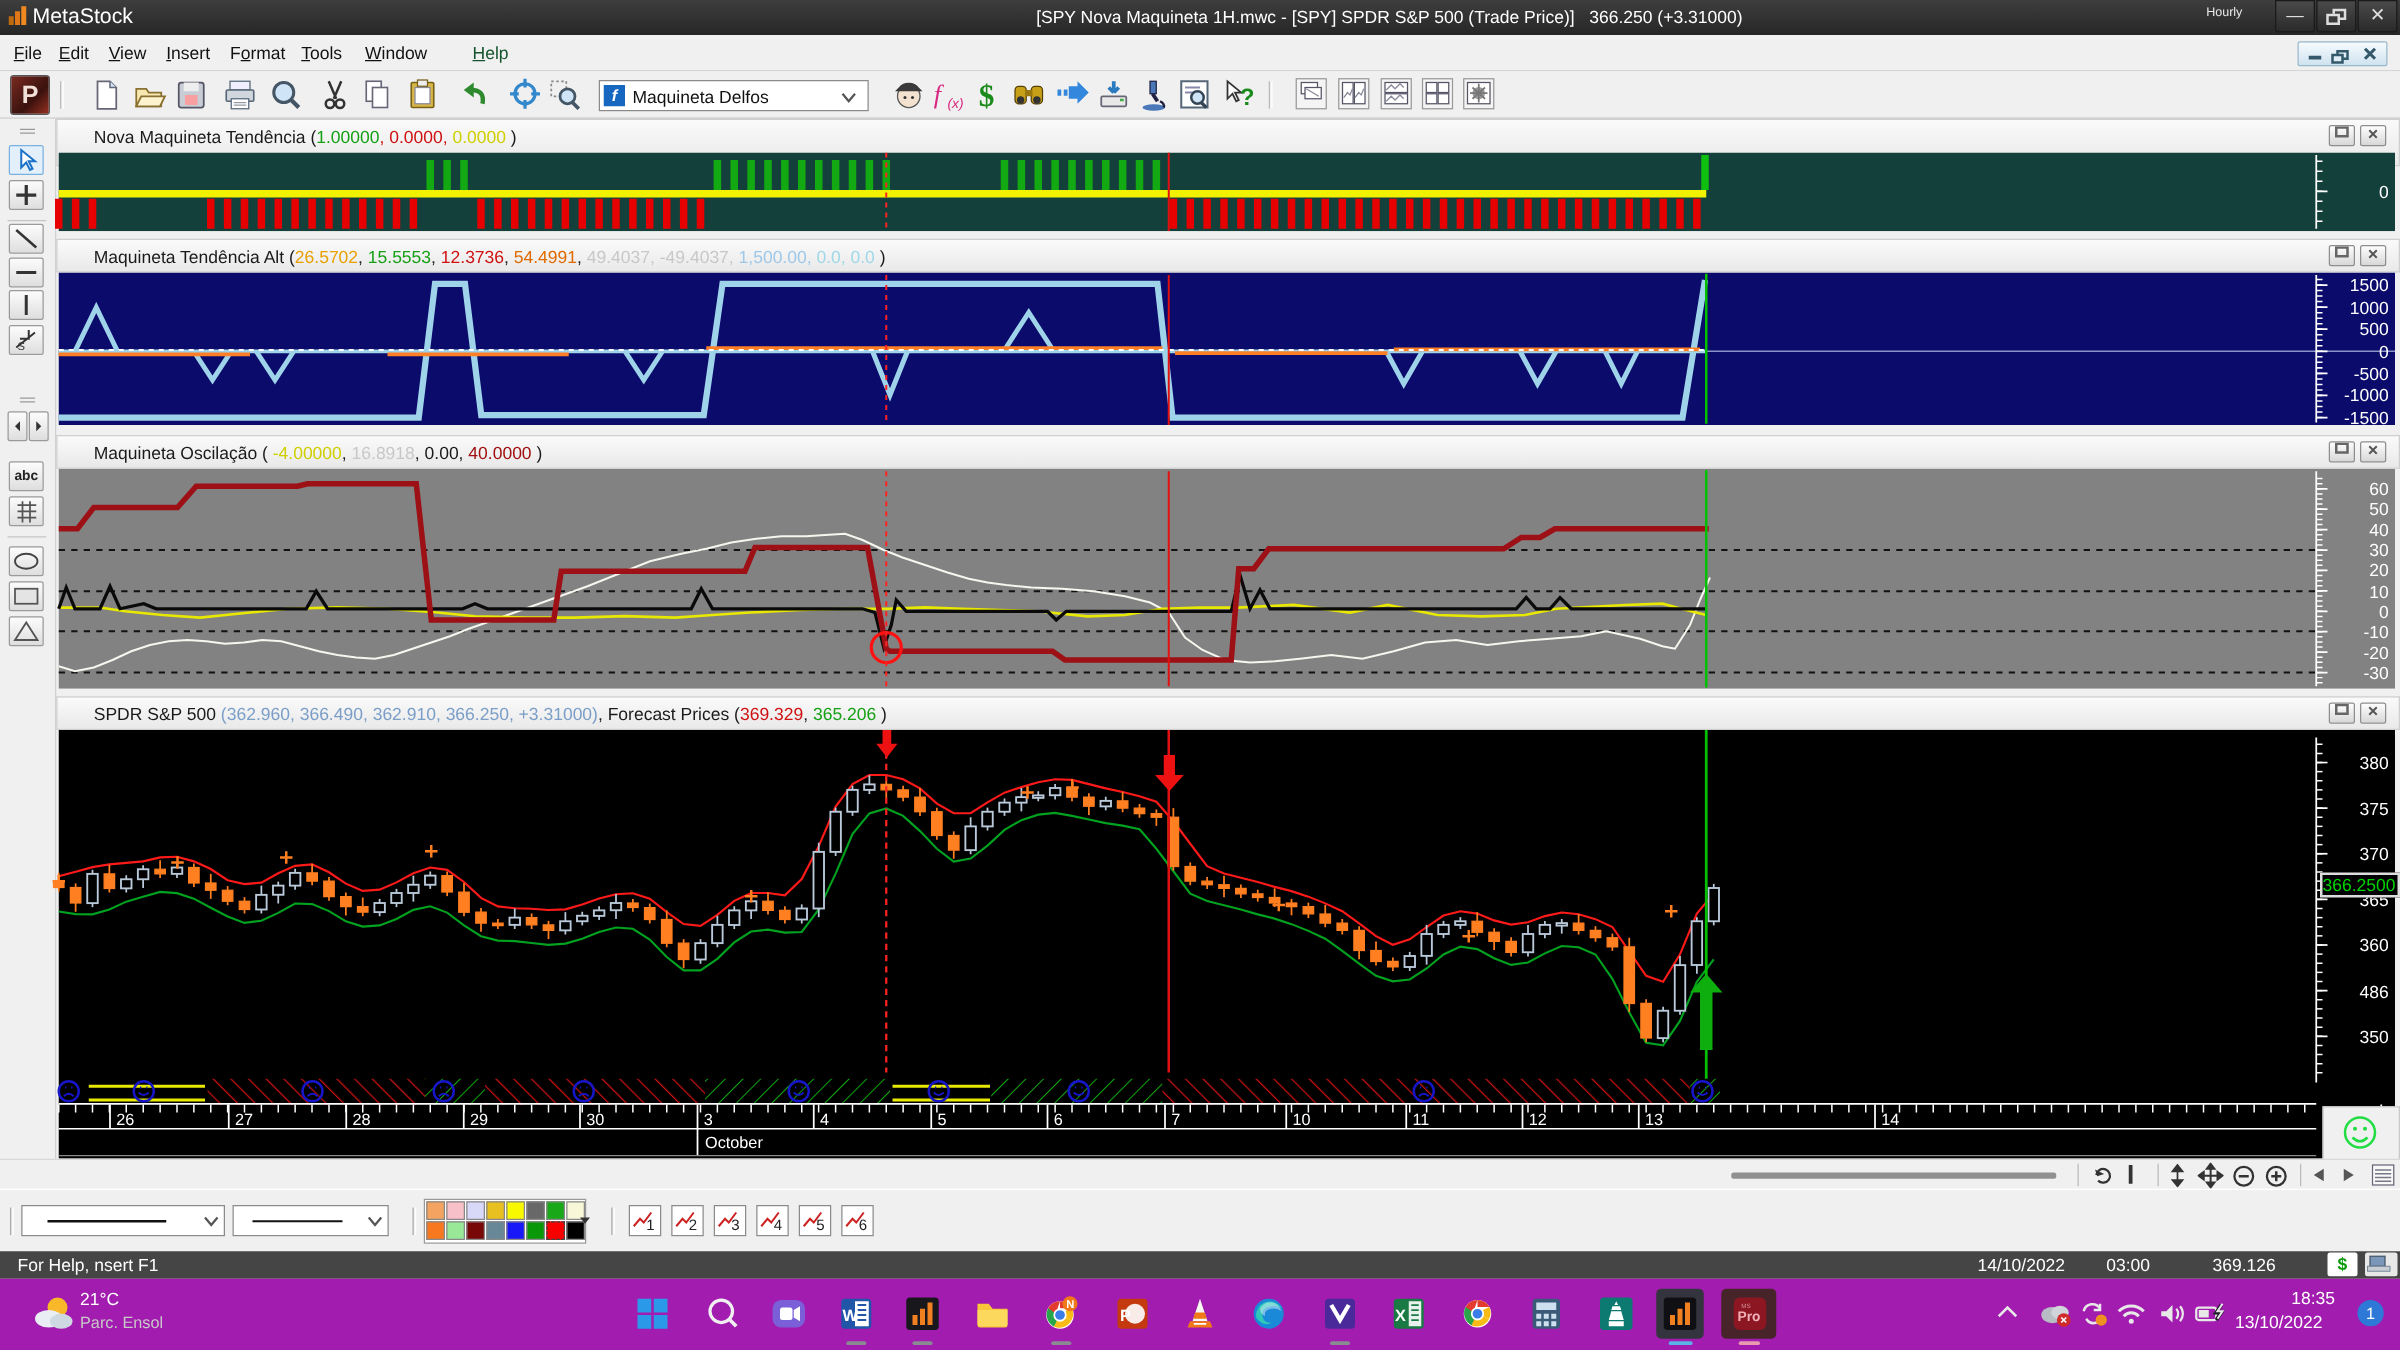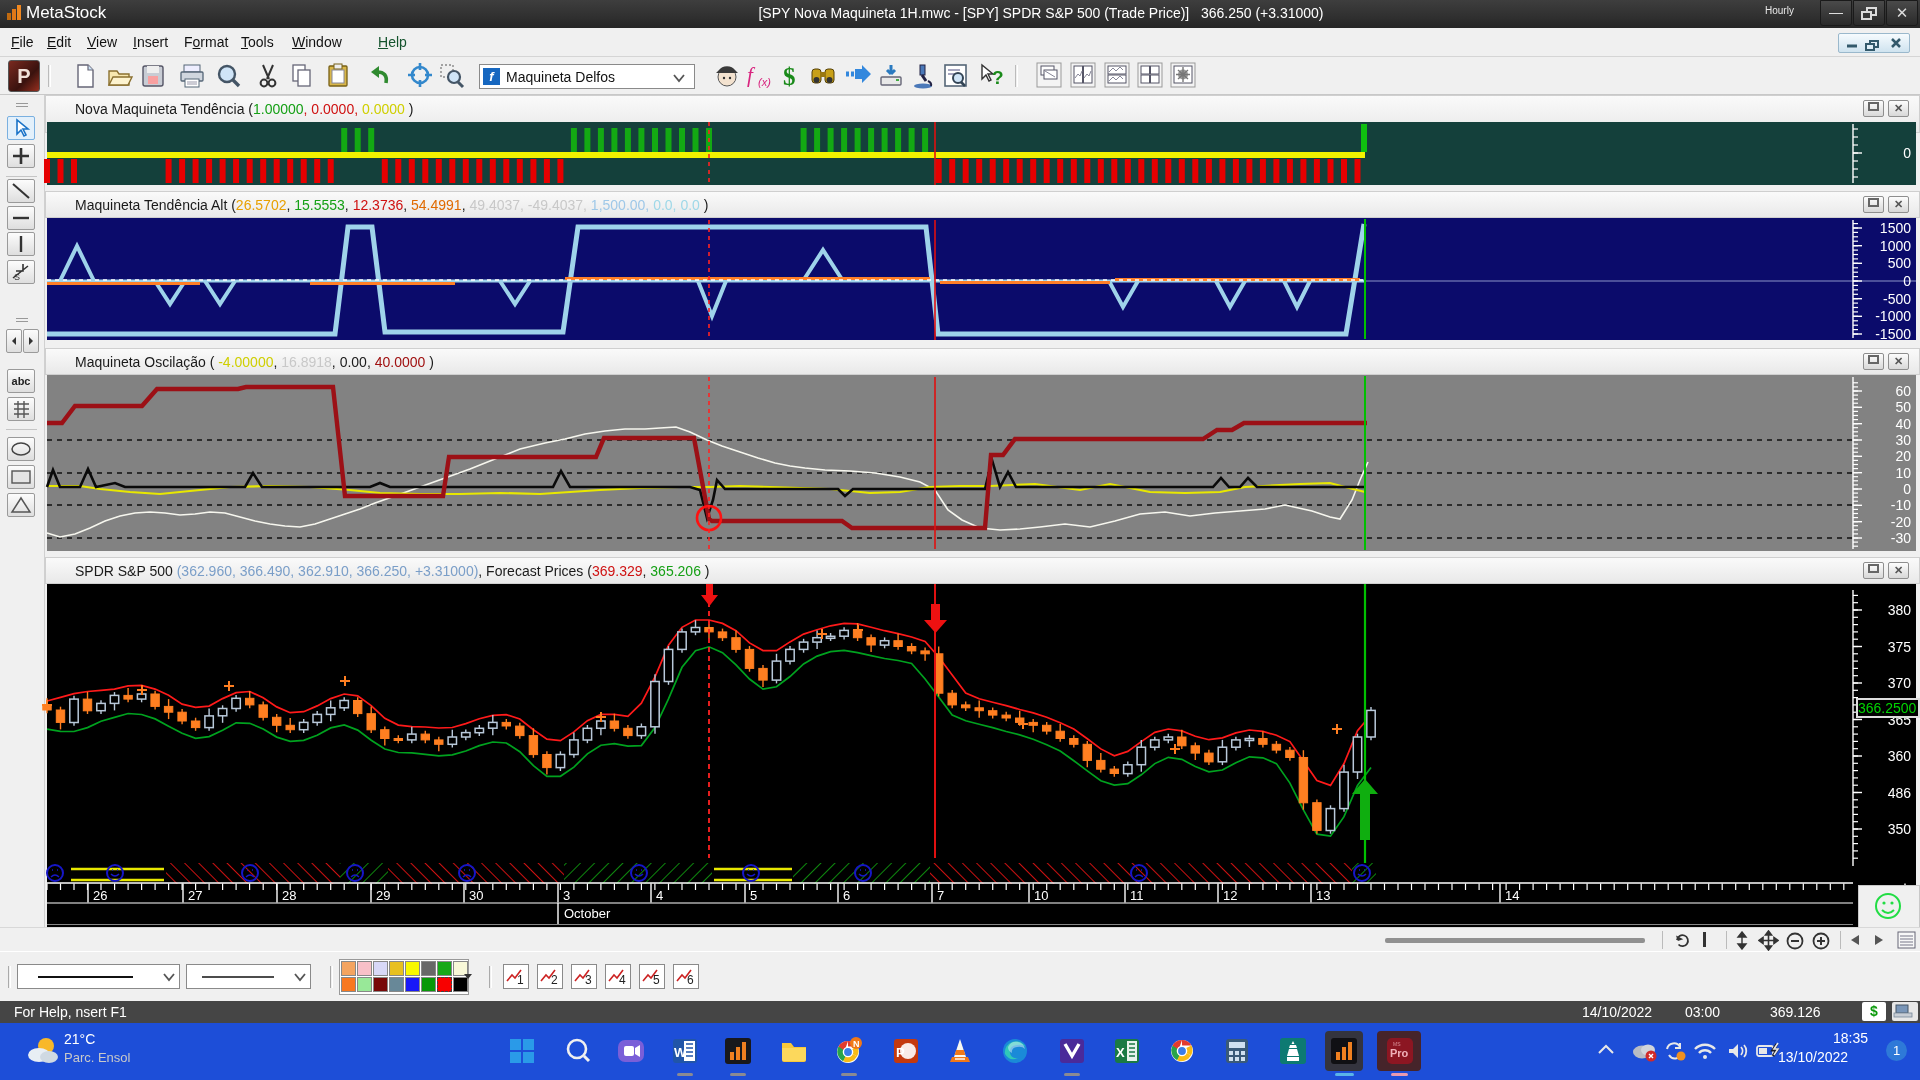--- a/index.html
+++ b/index.html
@@ -10,21 +10,21 @@
 .palbtn{position:absolute;left:7px;width:28px;height:24px;background:linear-gradient(#fcfcfc,#dedede);border:1px solid #9a9a9a;border-radius:2px;color:#222;text-align:center}
 </style></head><body>
 
 <div class="abs" style="left:0;top:0;width:1920px;height:28px;background:linear-gradient(#3e3e3e,#262626)">
  <div class="abs" style="left:6px;top:4px;width:18px;height:18px">
    <div class="abs" style="left:1px;bottom:2px;width:4px;height:7px;background:#c06a10"></div>
    <div class="abs" style="left:6px;bottom:2px;width:4px;height:11px;background:#e07818"></div>
    <div class="abs" style="left:11px;bottom:2px;width:4px;height:15px;background:#f08820"></div>
  </div>
  <div class="abs" style="left:26px;top:3px;color:#fff;font-size:17px">MetaStock</div>
- <div class="abs" style="left:641px;top:5px;width:800px;text-align:center;color:#fff;font-size:14px">[SPY Nova Maquineta 1H.mwc - [SPY] SPDR S&amp;P 500 (Trade Price)]&nbsp;&nbsp;&nbsp;366.250 (+3.31000)</div>
+ <div class="abs" style="left:594px;top:5px;width:800px;text-align:right;color:#fff;font-size:14px">[SPY Nova Maquineta 1H.mwc - [SPY] SPDR S&amp;P 500 (Trade Price)]&nbsp;&nbsp;&nbsp;366.250 (+3.31000)</div>
  <div class="abs" style="left:1765px;top:5px;color:#e8e8e8;font-size:10px">Hourly</div>
  <div class="abs" style="left:1820px;top:0;width:32px;height:26px;background:linear-gradient(#4a4a4a,#2a2a2a);border:1px solid #1a1a1a;border-radius:0 0 3px 3px;color:#ddd;text-align:center;font-size:14px;line-height:22px">—</div>
  <div class="abs" style="left:1853px;top:0;width:32px;height:26px;background:linear-gradient(#4a4a4a,#2a2a2a);border:1px solid #1a1a1a;border-radius:0 0 3px 3px">
    <div class="abs" style="left:12px;top:6px;width:11px;height:9px;border:2px solid #ddd"></div>
    <div class="abs" style="left:7px;top:10px;width:11px;height:9px;border:2px solid #ddd;background:#3a3a3a"></div>
  </div>
  <div class="abs" style="left:1886px;top:0;width:32px;height:26px;background:linear-gradient(#4a4a4a,#2a2a2a);border:1px solid #1a1a1a;border-radius:0 0 3px 3px;color:#ddd;text-align:center;font-size:15px;line-height:24px">✕</div>
 </div>
 
 <div class="abs" style="left:0;top:28px;width:1920px;height:29px;background:#f0f0f0;border-bottom:1px solid #d5d5d5">
@@ -1144,21 +1144,21 @@
  <div class="abs" style="left:1770px;top:3px">369.126</div>
  <div class="abs" style="left:1862px;top:1px;width:24px;height:19px;background:#fff;border-radius:2px;color:#0a9a0a;font-weight:bold;text-align:center;font-size:14px;line-height:19px">$</div>
  <div class="abs" style="left:1892px;top:1px;width:26px;height:19px;background:#e8e8e8;border-radius:2px">
    <svg width="24" height="18">
         <rect x="4" y="3" width="12" height="8" fill="#7a96b8" stroke="#456" stroke-width="1"></rect>
         <rect x="2" y="11" width="18" height="4" fill="#c8cdd4" stroke="#789" stroke-width="0.8"></rect>
       </svg>
  </div>
 </div>
 
-<div class="abs" style="left:0;top:1023px;width:1920px;height:57px;background:#1d4ed8">
+<div class="abs" style="left:0;top:1023px;width:1920px;height:57px;background:#a21caf">
  <svg class="abs" style="left:24px;top:10px" width="36" height="36">
    <circle cx="22" cy="13" r="8" fill="#f8b82a"></circle>
    <ellipse cx="15" cy="22" rx="11" ry="7" fill="#e8eef4"></ellipse>
       <ellipse cx="25" cy="24" rx="9" ry="6" fill="#cfd9e2"></ellipse>
  </svg>
  <div class="abs" style="left:64px;top:8px;color:#fff;font-size:14px">21°C</div>
  <div class="abs" style="left:64px;top:27px;color:#c9c9c9;font-size:13px">Parc. Ensol</div>
  <svg class="abs" style="left:507px;top:13px" width="30" height="30" viewBox="0 0 30 30">
       <rect x="3" y="3" width="11" height="11" fill="#2a9ae8"></rect>
       <rect x="16" y="3" width="11" height="11" fill="#2a9ae8"></rect>
@@ -1295,15 +1295,15 @@
       <path d="M15,6 a6,6 0 0 1 0,8 M18,4 a9,9 0 0 1 0,12" fill="none" stroke="#e8e8e8" stroke-width="1.8"></path>
     </svg>
     <svg class="abs" style="left:1755px;top:18px" width="26" height="20">
       <rect x="2" y="5" width="16" height="10" rx="2" fill="none" stroke="#e8e8e8" stroke-width="1.8"></rect>
       <rect x="4" y="7" width="8" height="6" fill="#e8e8e8"></rect>
       <rect x="19" y="8" width="2" height="4" fill="#e8e8e8"></rect>
       <path d="M22,3 l-4,6 h4 l-4,6" fill="none" stroke="#1d1d26" stroke-width="3"></path>
       <path d="M23,2 l-4,6 h4 l-4,6" fill="none" stroke="#e8e8e8" stroke-width="1.6"></path>
     </svg>
  <div class="abs" style="right:52px;top:7px;color:#fff;font-size:14px;text-align:right;width:90px">18:35</div>
- <div class="abs" style="right:52px;top:26px;color:#fff;font-size:14px;text-align:left;width:90px">13/10/2022</div>
+ <div class="abs" style="right:52px;top:26px;color:#fff;font-size:14px;text-align:center;width:90px">13/10/2022</div>
  <div class="abs" style="left:1886px;top:17px;width:21px;height:21px;background:#2e79d8;border-radius:50%;color:#fff;font-size:13px;text-align:center;line-height:21px">1</div>
 </div>
 
 </body></html>

